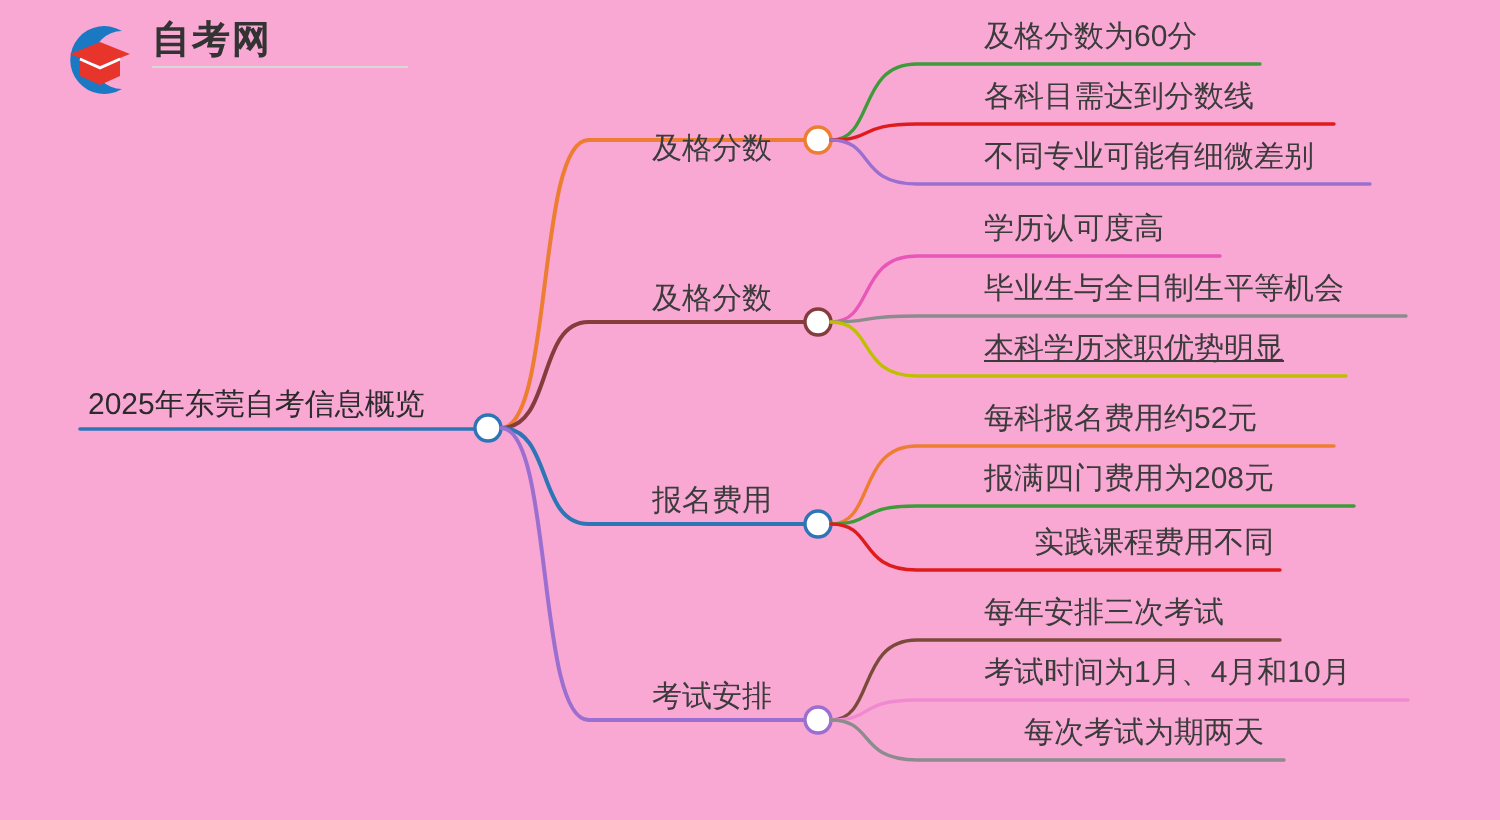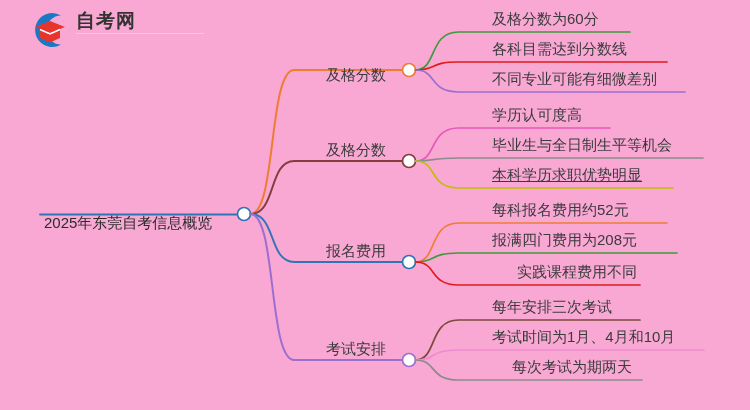--- a/index.html
+++ b/index.html
@@ -125,21 +125,21 @@
       <path d="M 415.5 262 C 437.5 262, 428.475 253, 458.475 253 L 677 253" fill="none" stroke="#3E9B39" stroke-width="1.7" stroke-linecap="round"></path>
       <path d="M 415.5 262 C 437.5 262, 428.475 285, 458.475 285 L 640 285" fill="none" stroke="#E01B1B" stroke-width="1.7" stroke-linecap="round"></path>
       <path d="M 250.5 214 C 276.5 214, 268.25 360, 294.25 360 L 402 360" fill="none" stroke="#9B6FD0" stroke-width="2" stroke-linecap="round"></path>
       <circle cx="409" cy="360" r="6.5" fill="#ffffff" stroke="#9B6FD0" stroke-width="1.7"></circle>
       <path d="M 415.5 360 C 437.5 360, 428.475 320, 458.475 320 L 640 320" fill="none" stroke="#7B4A3A" stroke-width="1.7" stroke-linecap="round"></path>
       <path d="M 415.5 360 C 437.5 360, 428.475 350, 458.475 350 L 704 350" fill="none" stroke="#F08AD0" stroke-width="1.7" stroke-linecap="round"></path>
       <path d="M 415.5 360 C 437.5 360, 428.475 380, 458.475 380 L 642 380" fill="none" stroke="#8C8C8C" stroke-width="1.7" stroke-linecap="round"></path>
     </svg>
 
   <div id="labels">
-      <div class="node-label root-label" style="left: 44px; top: 195px; margin-top: 20px;">2025年东莞自考信息概览</div>
+      <div class="node-label root-label" style="left: 44px; top: 195px;">2025年东莞自考信息概览</div>
       <div class="node-label branch-label" style="left: 326px; top: 67px;">及格分数</div>
       <div class="node-label leaf-label" style="left: 492px; top: 11px;">及格分数为60分</div>
       <div class="node-label leaf-label" style="left: 492px; top: 41px;">各科目需达到分数线</div>
       <div class="node-label leaf-label" style="left: 492px; top: 71px;">不同专业可能有细微差别</div>
       <div class="node-label branch-label" style="left: 326px; top: 142px;">及格分数</div>
       <div class="node-label leaf-label" style="left: 492px; top: 107px;">学历认可度高</div>
       <div class="node-label leaf-label" style="left: 492px; top: 137px;">毕业生与全日制生平等机会</div>
       <div class="node-label leaf-label" style="left: 492px; top: 167px; text-decoration: underline;">本科学历求职优势明显</div>
       <div class="node-label branch-label" style="left: 326px; top: 243px;">报名费用</div>
       <div class="node-label leaf-label" style="left: 492px; top: 202px;">每科报名费用约52元</div>

